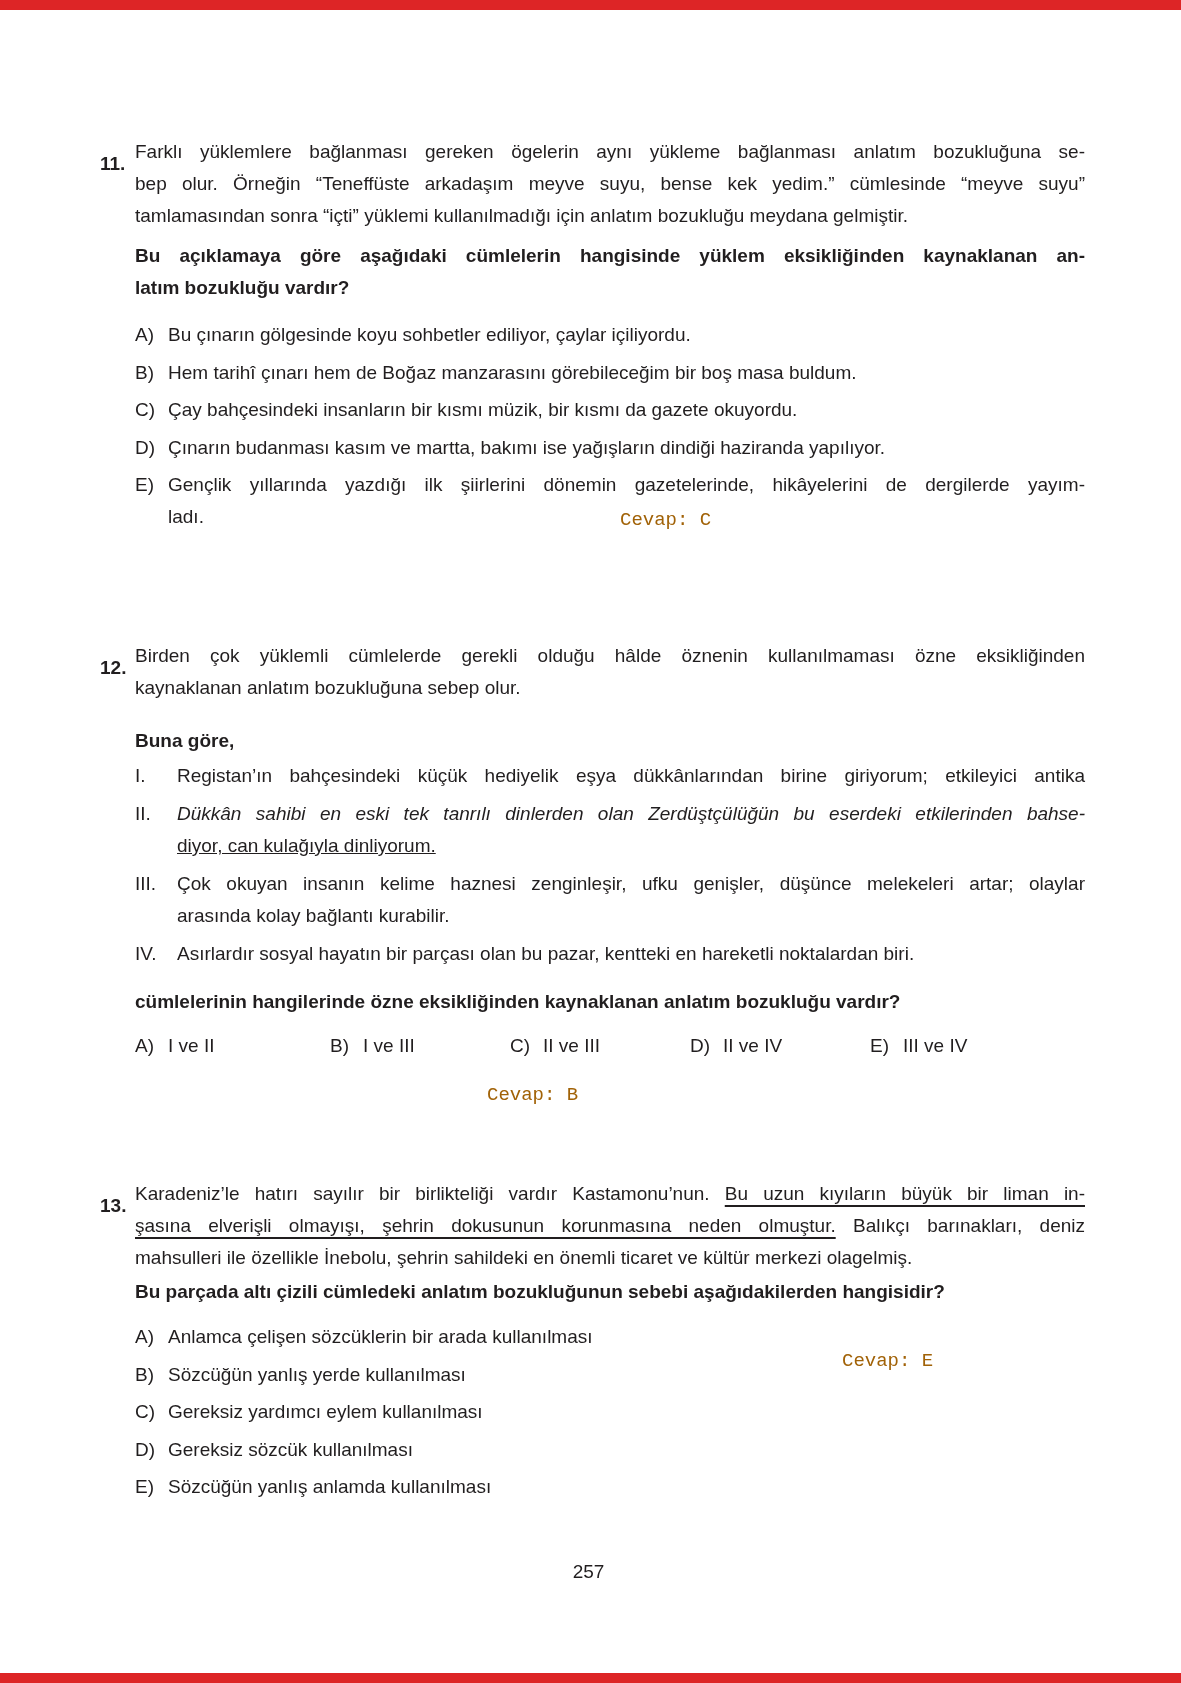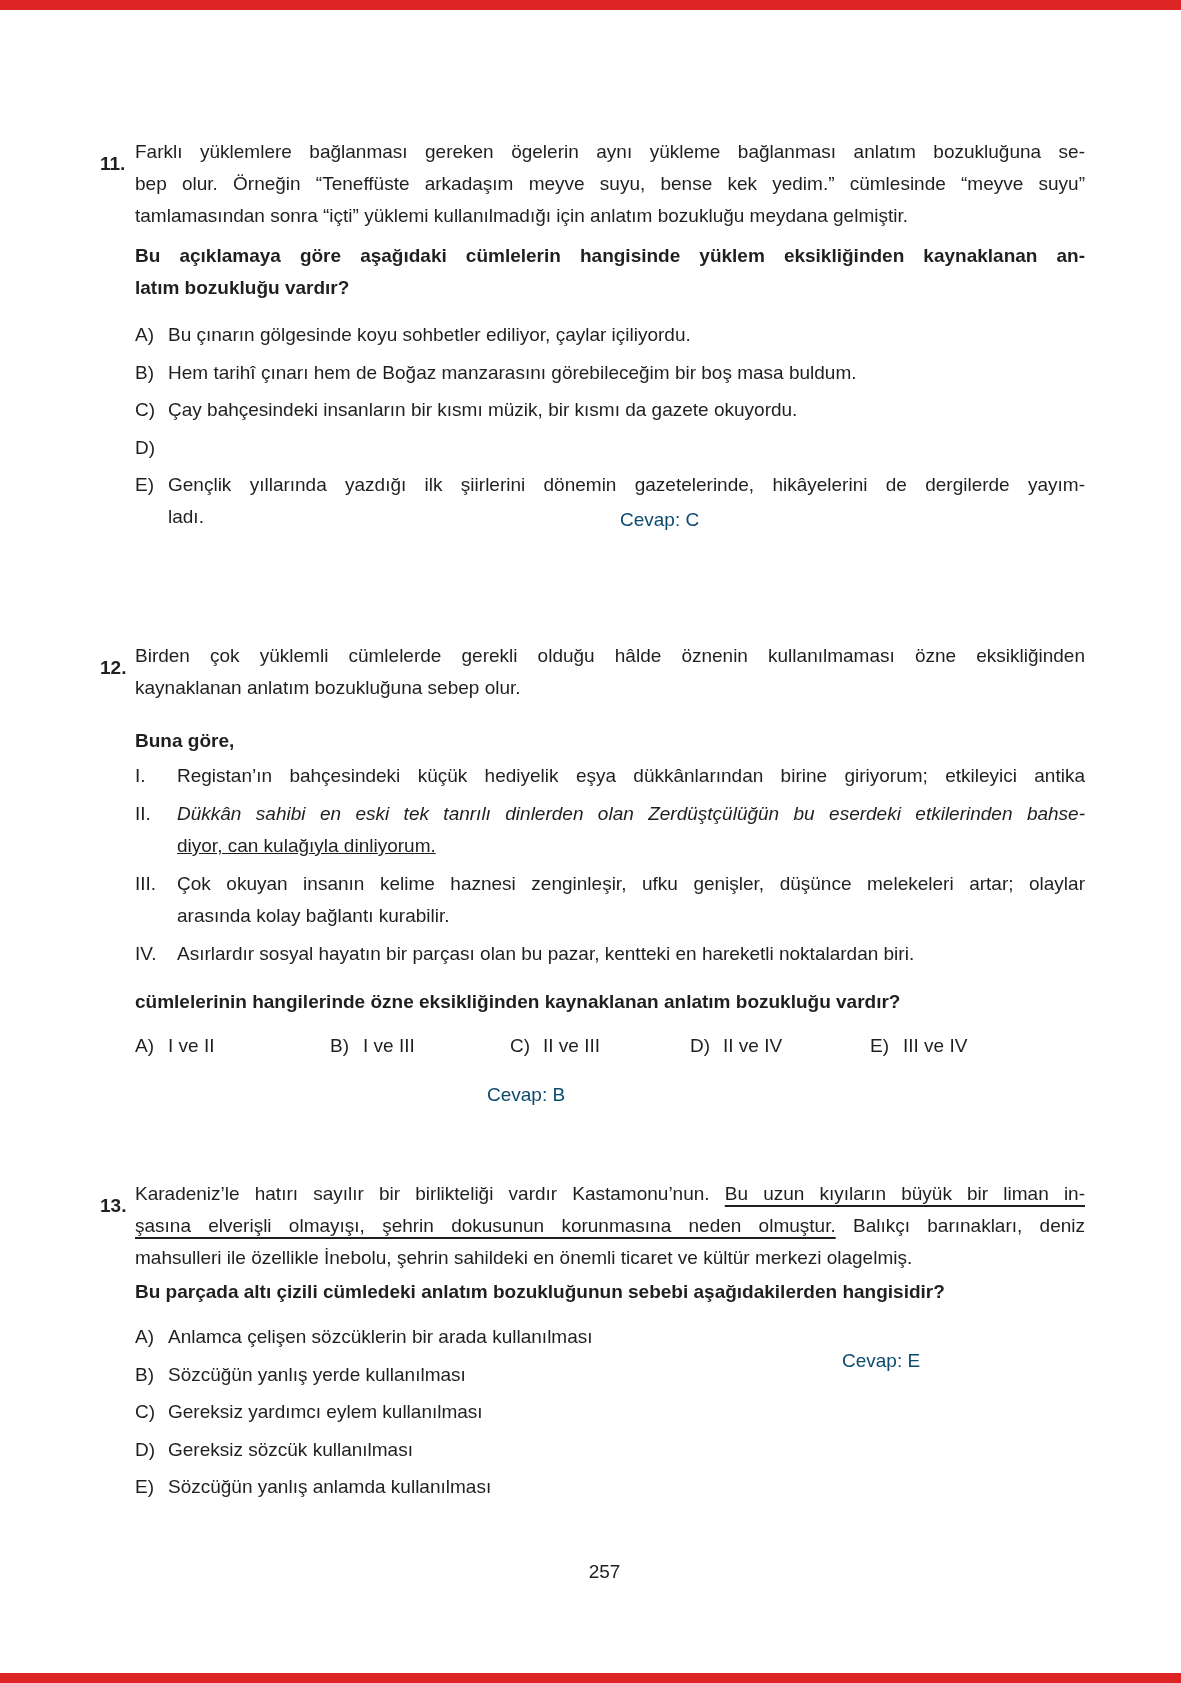--- a/index.html
+++ b/index.html
@@ -13,21 +13,21 @@
   .bar.top{top:0;}
   .bar.bottom{top:1673px;}
 
   .question{position:absolute;left:100px;width:985px;}
   .qnum{position:absolute;left:0;top:12px;width:35px;font-weight:bold;}
   .qbody{margin-left:35px;width:950px;}
 
   .line{margin:0;padding:0;}
   .just{text-align:justify;text-align-last:justify;-moz-text-align-last:justify;}
   .bold{font-weight:bold;}
-  .red{color:#0c4a6e;}
+  .red{color:#a16207;font-family:Liberation Mono, monospace;}
 
   .stemwrap{margin-top:8px;}
   .opts{margin-top:15px;}
   .opt{display:flex;margin-bottom:5.5px;}
   .olabel{flex:0 0 33px;}
   .otext{display:block;}
   .otext.justline{flex:1;text-align:justify;text-align-last:justify;-moz-text-align-last:justify;}
   .optcont{padding-left:33px;}
 
   .leadline{margin-top:21px;}
@@ -44,21 +44,21 @@
 
   .answer11{margin-top:-29px;margin-left:485px;}
   .answer12{margin-top:17px;margin-left:352px;}
 
   .q13-stem{margin-top:2px;}
   .q13opts{margin-top:13px;position:relative;}
   .answer13{position:absolute;top:24px;left:707px;}
 
   .ul{text-decoration:underline;text-underline-offset:5px;text-decoration-thickness:1.5px;}
 
-  .pageno{position:absolute;top:1556px;left:112px;width:985px;text-align:center;}
+  .pageno{position:absolute;top:1556px;left:96px;width:985px;text-align:center;}
 </style>
 </head>
 <body>
 
 <div class="bar top"></div>
 
 <section class="question" style="top:136px;">
   <div class="qnum">11.</div>
   <div class="qbody">
     <p class="line just">Farklı yüklemlere bağlanması gereken ögelerin aynı yükleme bağlanması anlatım bozukluğuna se-</p>
@@ -76,20 +76,21 @@
       <div class="opt">
         <span class="olabel">B)</span>
         <span class="otext">Hem tarihî çınarı hem de Boğaz manzarasını görebileceğim bir boş masa buldum.</span>
       </div>
       <div class="opt">
         <span class="olabel">C)</span>
         <span class="otext">Çay bahçesindeki insanların bir kısmı müzik, bir kısmı da gazete okuyordu.</span>
       </div>
       <div class="opt">
         <span class="olabel">D)</span>
+        <span class="otext">Çınarın budanması kasım ve martta, bakımı ise yağışların dindiği haziranda yapılıyor.</span>
       </div>
       <div class="opt" style="margin-bottom:0;">
         <span class="olabel">E)</span>
         <span class="otext justline">Gençlik yıllarında yazdığı ilk şiirlerini dönemin gazetelerinde, hikâyelerini de dergilerde yayım-</span>
       </div>
       <p class="line optcont">ladı.</p>
     </div>
     <div class="answer11 red">Cevap: C</div>
   </div>
 </section>

